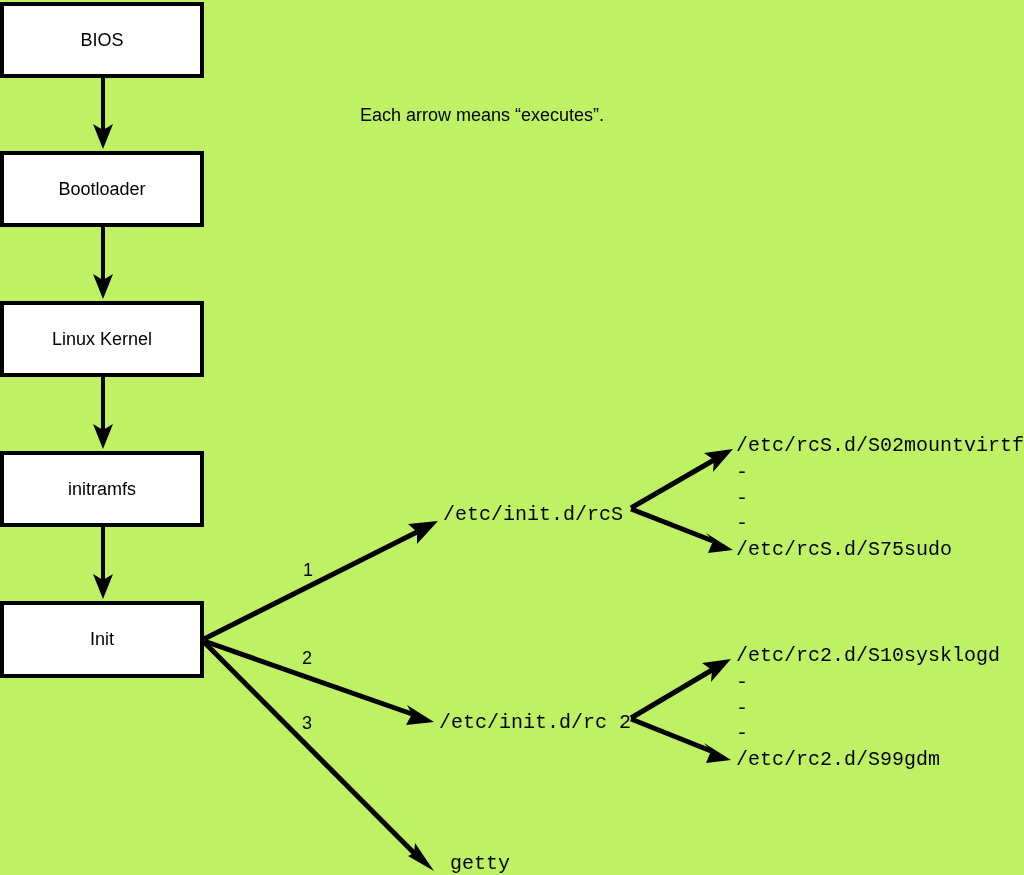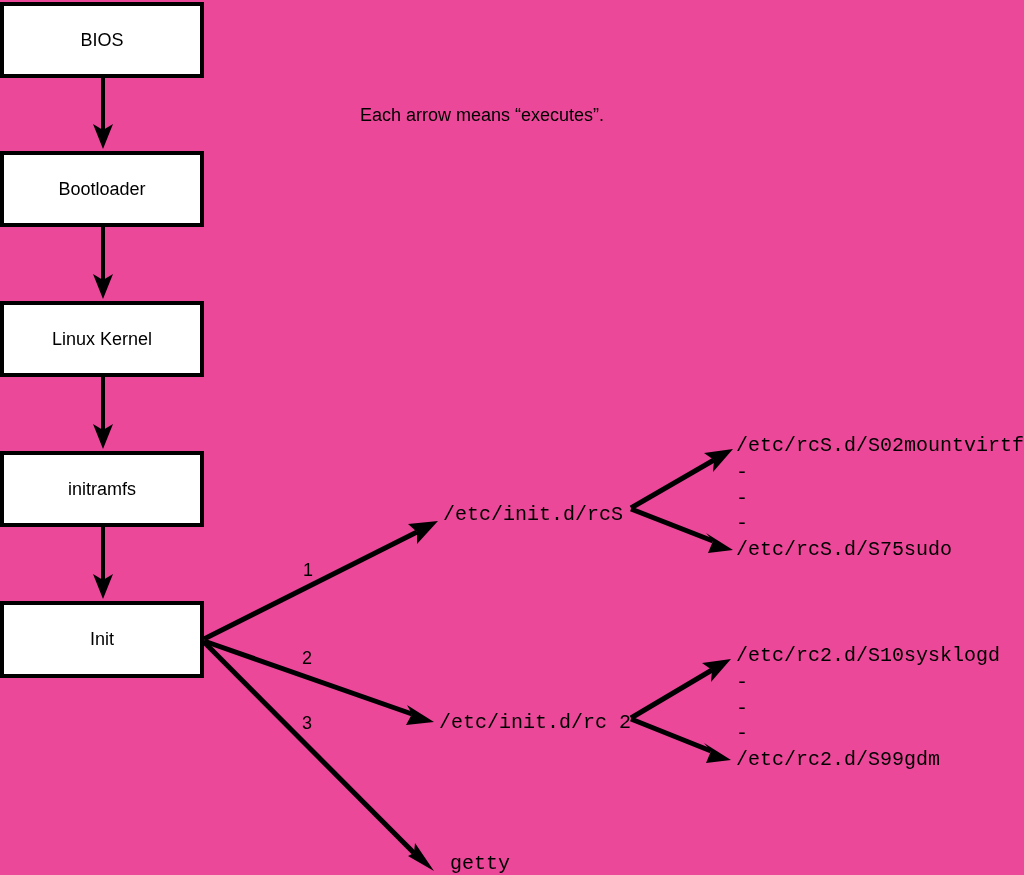--- a/index.html
+++ b/index.html
@@ -4,21 +4,21 @@
 <style>
   html, body {
     margin: 0;
     padding: 0;
     background: #ffffff;
   }
   #diagram-root {
     position: relative;
     width: 1024px;
     height: 875px;
-    background: #ec4899;
+    background: #bef264;
     overflow: hidden;
     font-family: "Liberation Sans", sans-serif;
   }
   svg.canvas {
     position: absolute;
     top: 0;
     left: 0;
     width: 1024px;
     height: 875px;
     display: block;

